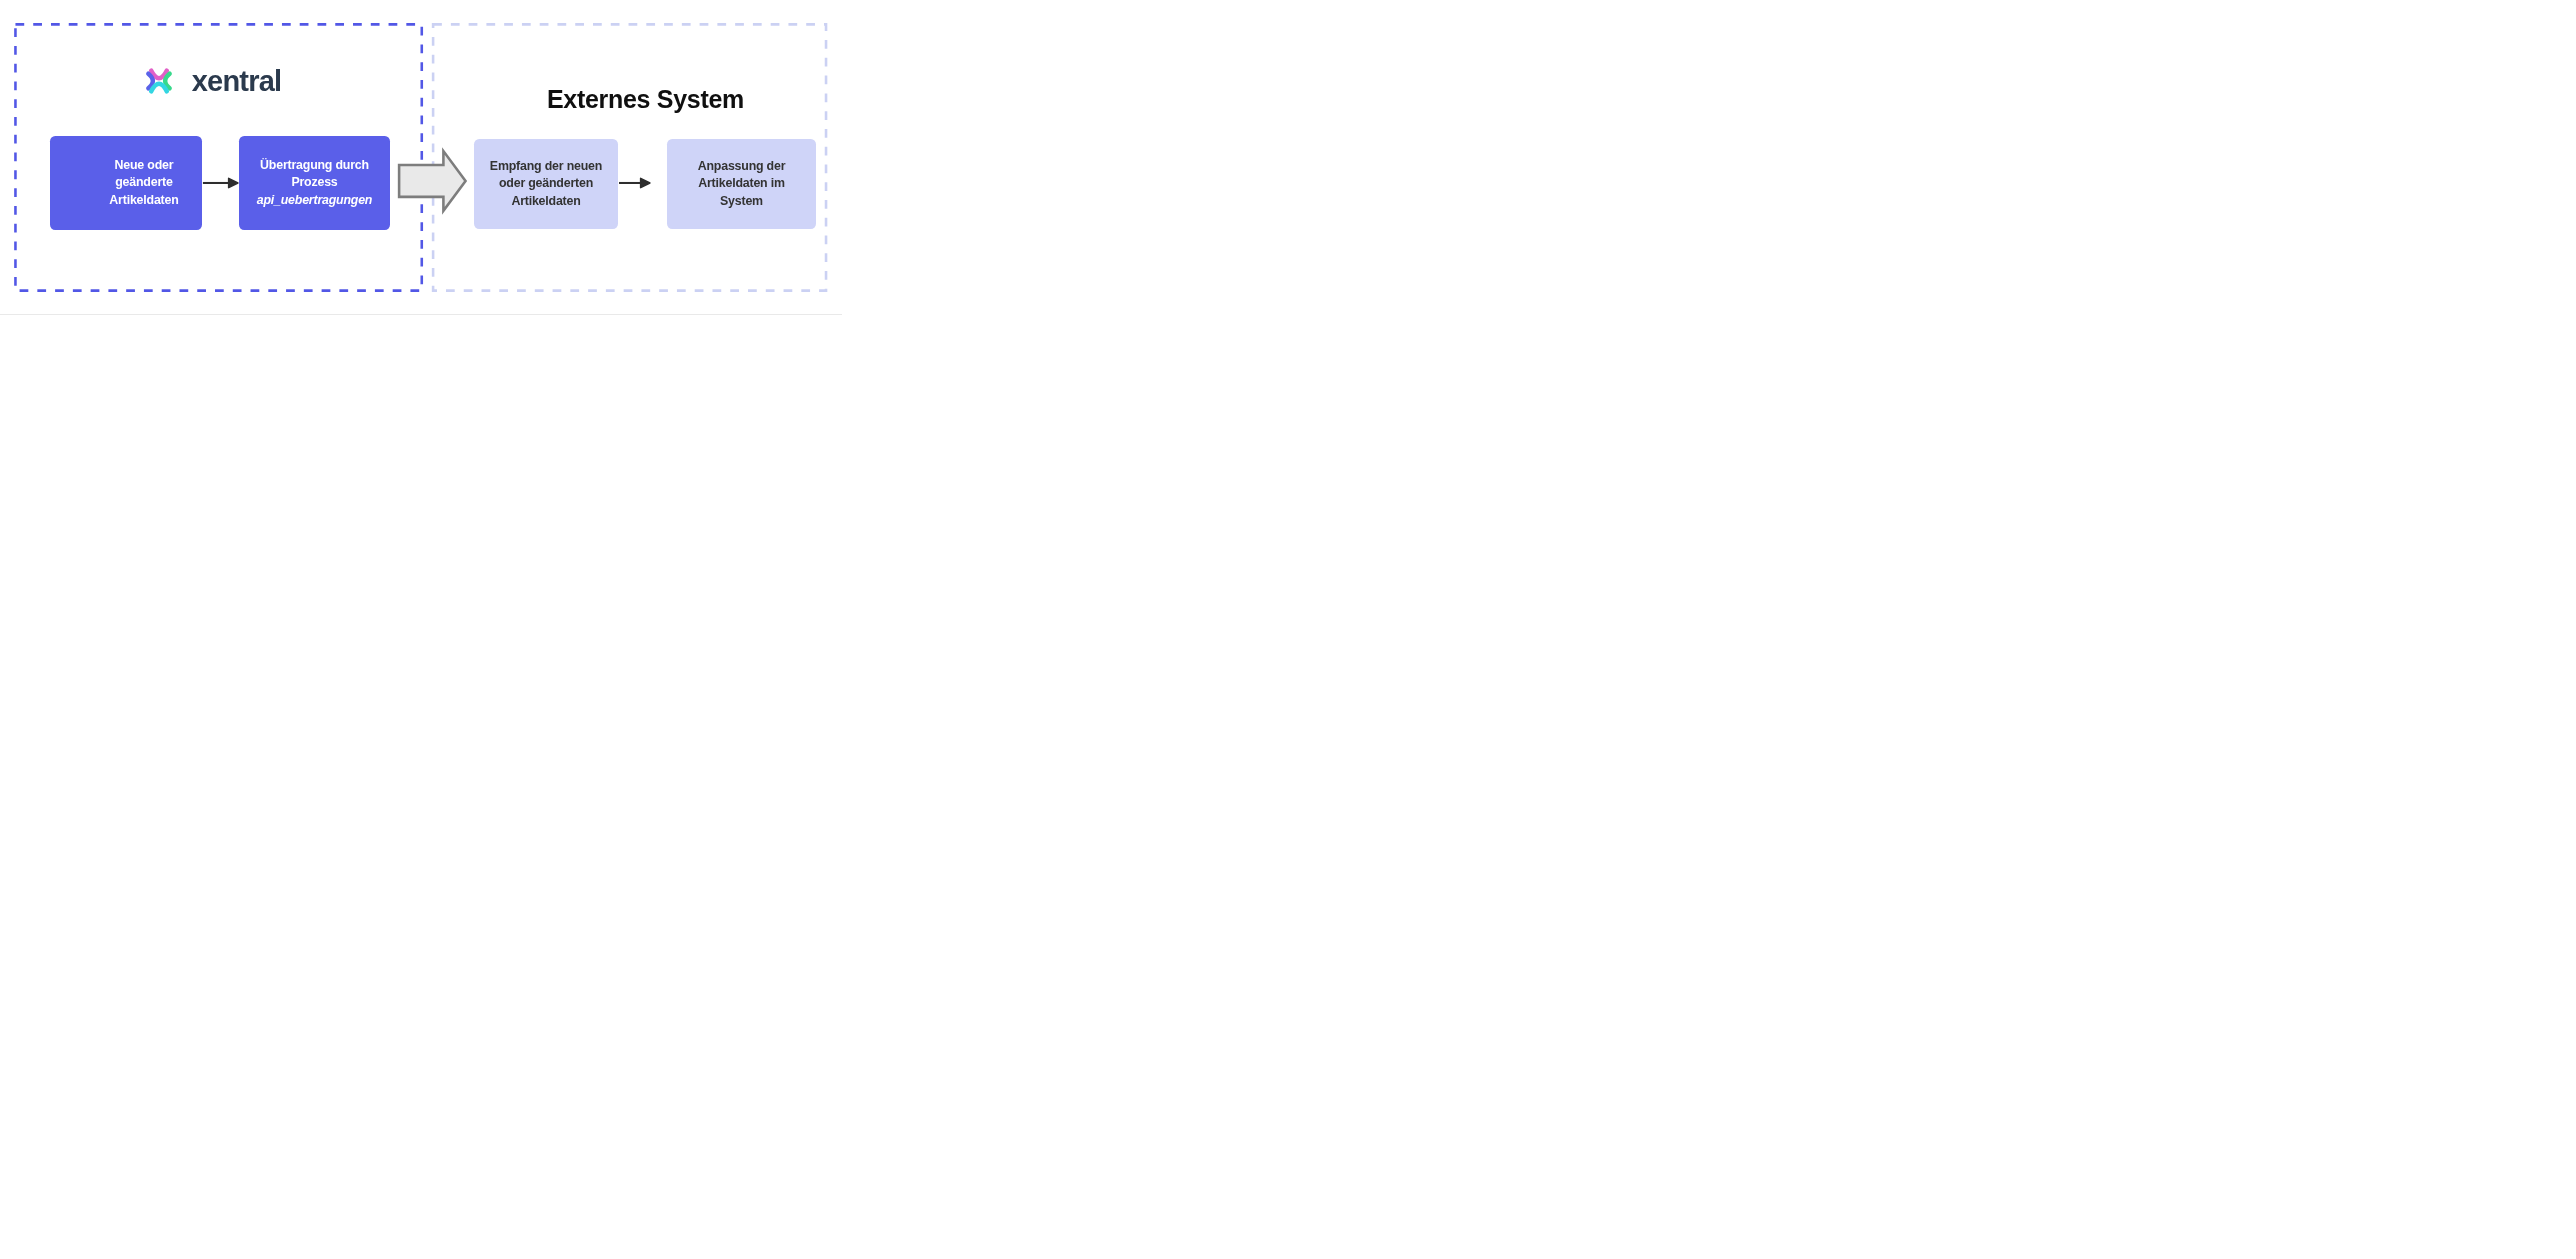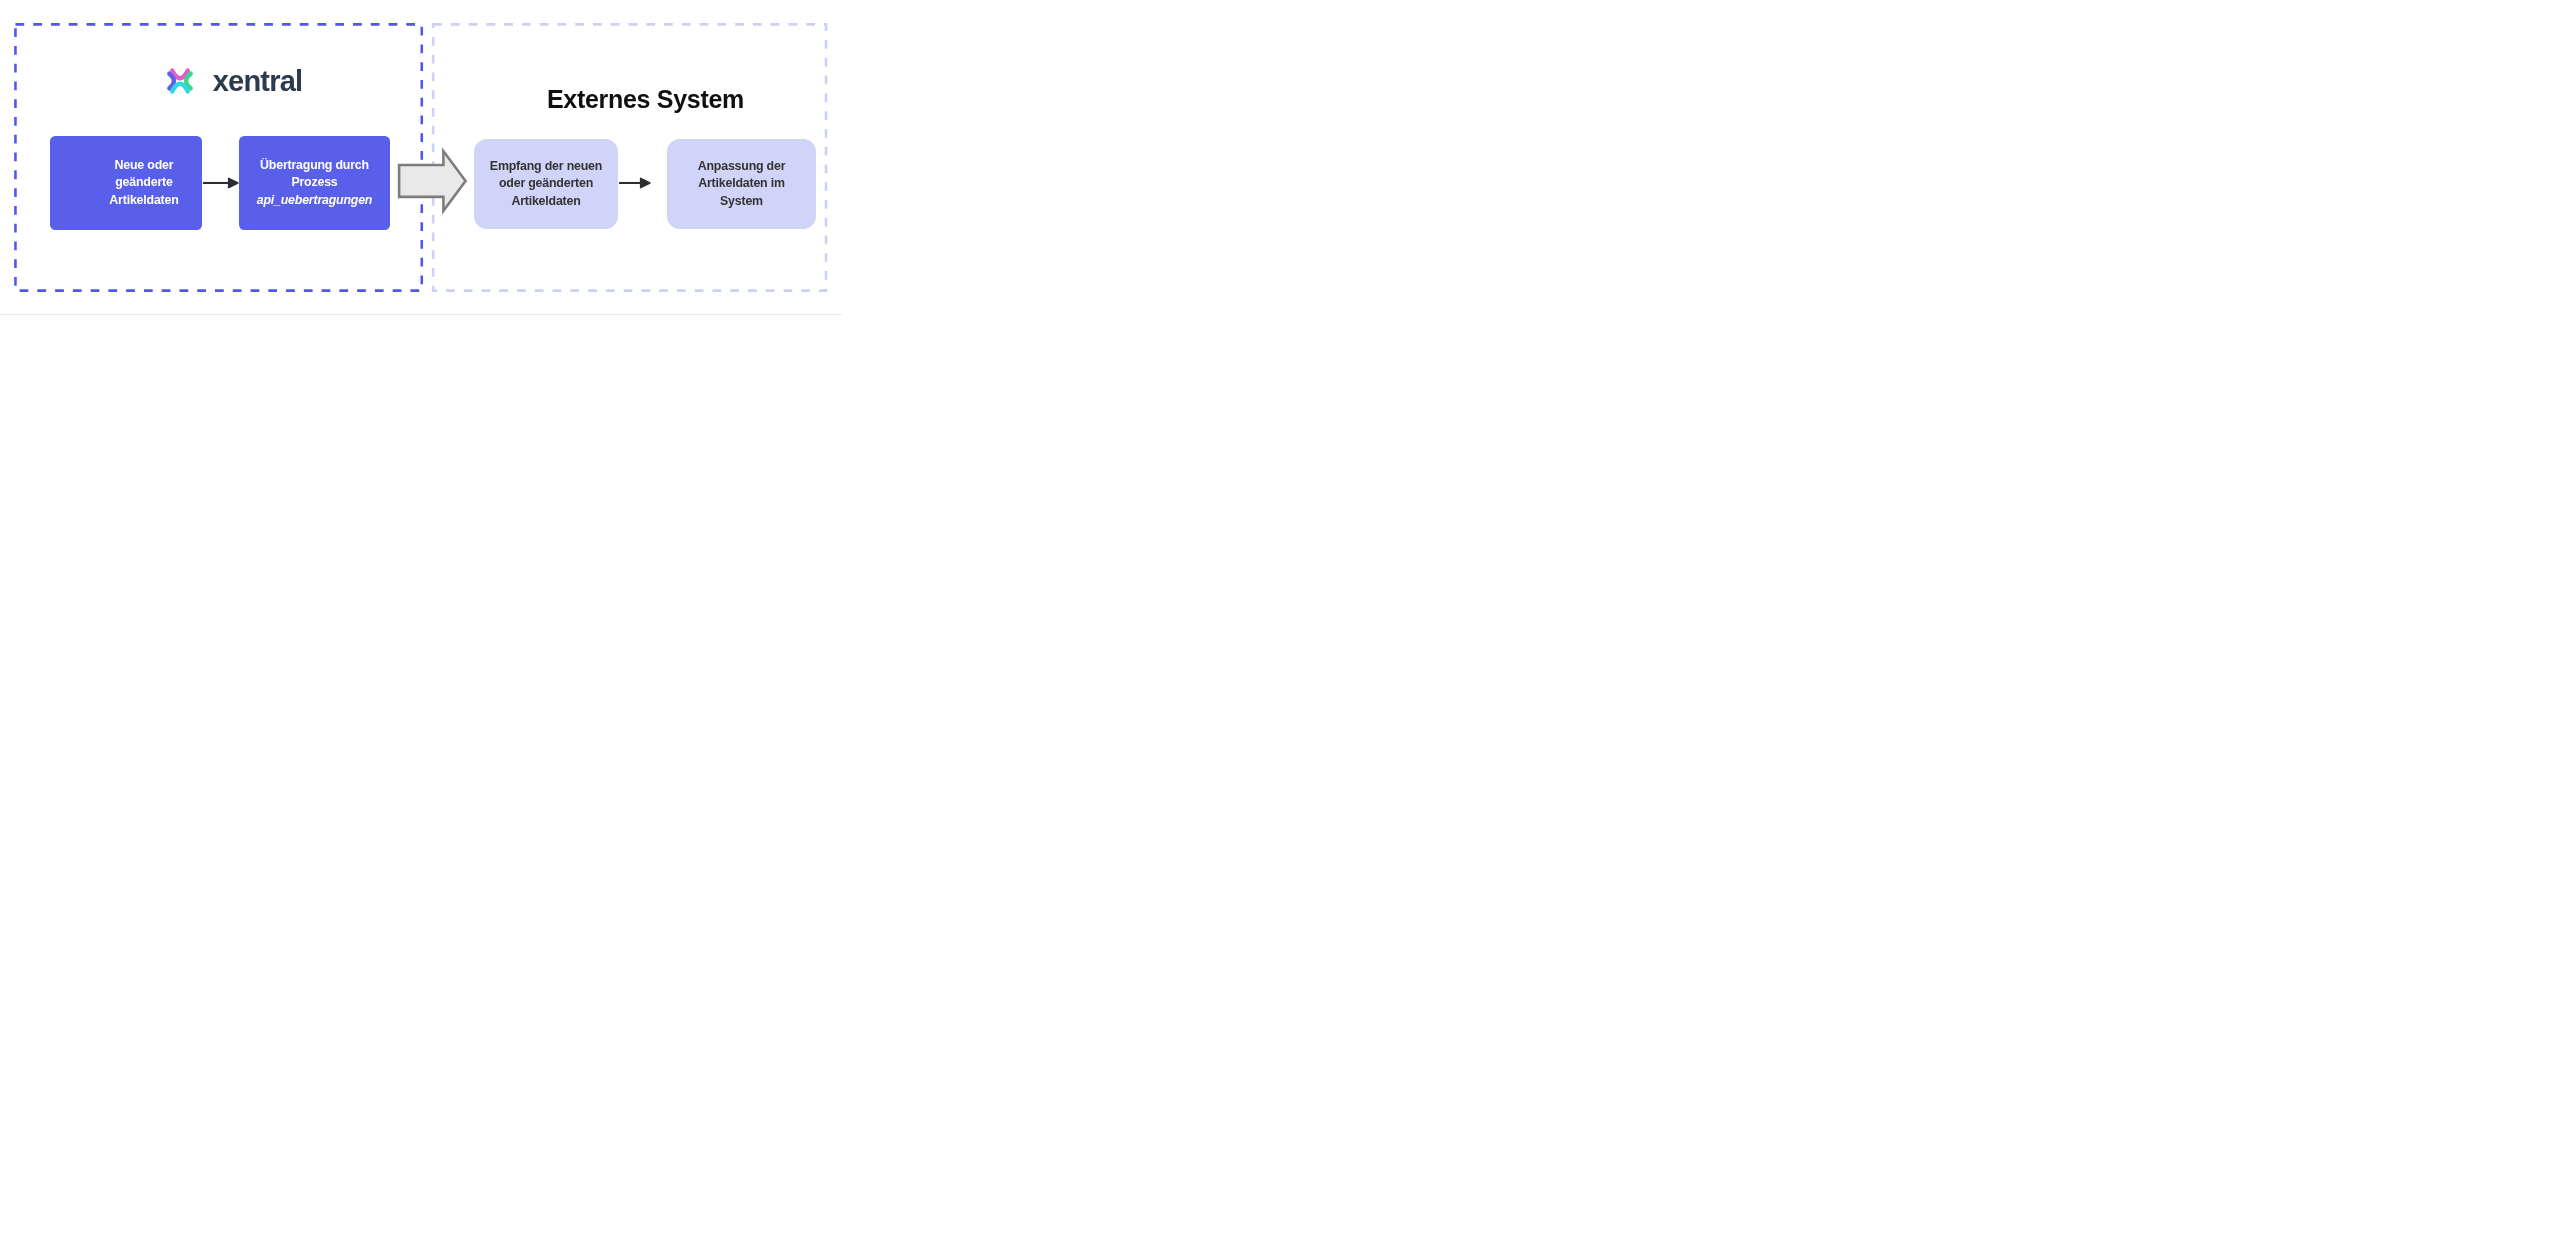--- a/index.html
+++ b/index.html
@@ -48,21 +48,21 @@
   }
   .connector polygon {
     fill: var(--connector, #2e2e2e);
     stroke: var(--connector, #2e2e2e);
     stroke-width: 3;
     stroke-linejoin: round;
   }
   
   .logo {
     position: absolute;
-    left: 31px;
+    left: 10px;
     top: 65px;
     width: 406px;
     height: 32px;
     display: flex;
     justify-content: center;
     align-items: center;
     gap: 19px;
   }
   .logo-icon {
     width: 28px;
@@ -114,21 +114,20 @@
     padding: 0 4.1px;
     box-sizing: border-box;
   }
   .step.purple {
     background: var(--xentral-box-fill, #5a5fe9);
     color: var(--xentral-box-text, #ffffff);
   }
   .step.light {
     background: var(--external-box-fill, #cfd4f8);
     color: var(--external-box-text, #333333);
-    border-radius: 13px;
   }
   .step .italic { font-style: italic; }
   .bottom-rule {
     position: absolute;
     left: 0; right: 0; bottom: 0;
     height: 1px;
     background: var(--divider, #e9e9e9);
   }
 </style>
 </head>

